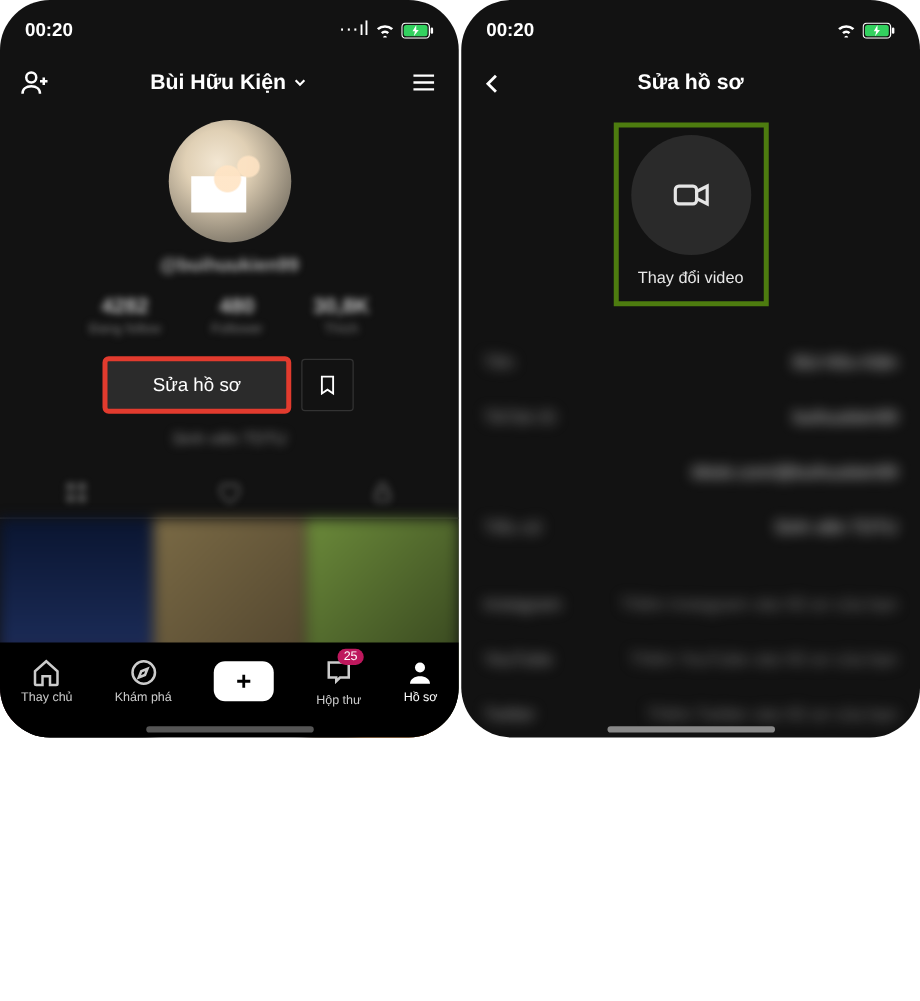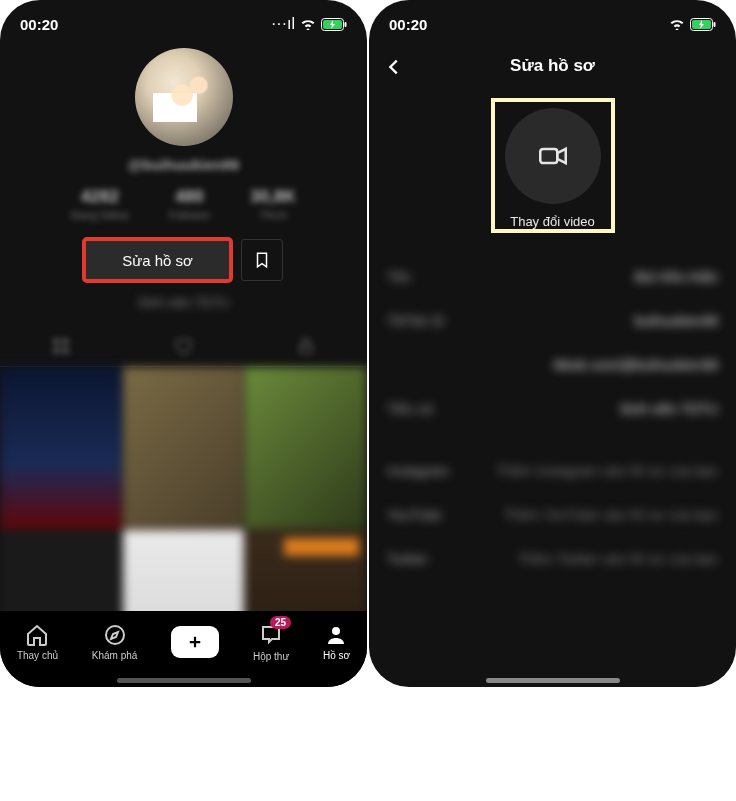--- a/index.html
+++ b/index.html
@@ -7,21 +7,21 @@
       background: #fff;
       font-family: -apple-system, BlinkMacSystemFont, "Segoe UI", sans-serif;
       display: flex;
       gap: 2px;
       width: 736px;
       height: 801px;
     }
     .phone {
       position: relative;
       width: 367px;
-      height: 687px;
+      height: 590px;
       background: #121212;
       border-radius: 40px;
       overflow: hidden;
       color: #fff;
     }
     .status-bar {
       display: flex;
       justify-content: space-between;
       align-items: center;
       padding: 10px 20px 6px;
@@ -106,21 +106,21 @@
       width:48px; height:32px; background:#fff; border-radius:9px; position:relative;
       display:flex; align-items:center; justify-content:center;
     }
     .create-btn::before, .create-btn::after {
       content:""; position:absolute; top:0; width:48px; height:32px; border-radius:9px; z-index:-1;
     }
     .create-btn::before { background:#25f4ee; left:-4px; }
     .create-btn::after { background:#fe2c55; right:-4px; }
     .badge {
       position:absolute; top:-6px; right:-8px; background:#be185d; color:#fff;
-      font-size:10px; font-weight:700; padding:1px 5px; border-radius:8px;
+      font-size:10px; font-weight:400; padding:1px 5px; border-radius:8px;
     }
     .nav-icon-wrap { position:relative; }
     .home-indicator {
       position:absolute; bottom:4px; left:50%; transform:translateX(-50%);
       width:134px; height:5px; background:#555; border-radius:3px;
     }
     .home-indicator.light { background:#888; }
 
     
     .header-r {
@@ -134,21 +134,21 @@
     .change-item { display:flex; flex-direction:column; align-items:center; gap:10px; }
     .circ {
       width:96px; height:96px; border-radius:50%; background:#2a2a2a;
       display:flex; align-items:center; justify-content:center;
     }
     .circ.photo {
       background: radial-gradient(circle at 40% 35%, #5a5346 0%, #3f3a30 60%, #262626 100%);
       filter: blur(1px);
     }
     .change-lbl { font-size:13px; color:#e8e8e8; }
-    .highlight-box { border:4px solid #fef9c3; padding:6px 10px 0; }
+    .highlight-box { border:4px solid #4d7c0f; padding:6px 10px 12px; }
 
     .settings-list { margin-top:22px; }
     .row {
       display:flex; justify-content:space-between; align-items:center;
       padding:14px 18px; filter: blur(5px);
     }
     .row .k { color:#999; font-size:14px; }
     .row .v { color:#ddd; font-size:14px; }
     .row .v.dim { color:#777; }
     .spacer { height:18px; }
@@ -170,20 +170,40 @@
         <svg width="26" height="13" viewBox="0 0 26 13">
             <rect x="0.5" y="0.5" width="22" height="12" rx="3" fill="none" stroke="#fff"></rect>
             <rect x="2" y="2" width="19" height="9" rx="2" fill="#33d15f"></rect>
             <rect x="23.5" y="4" width="2" height="5" rx="1" fill="#fff"></rect>
             <path d="M12 2l-3 5h2l-1 4 4-5h-2z" fill="#fff"></path>
           </svg>
       </span>
     </span>
   </div>
 
+  <div class="header-l">
+    <span class="add-user-icon">
+      <svg width="24" height="24" viewBox="0 0 24 24" fill="none" stroke="#fff" stroke-width="2">
+          <circle cx="9" cy="8" r="4"></circle>
+          <path d="M2 21c0-4 3-6 7-6s7 2 7 6"></path>
+          <path d="M19 8v6M16 11h6"></path>
+        </svg>
+    </span>
+    <span class="title-l">
+      <span>Bùi Hữu Kiện</span>
+      <svg width="14" height="14" viewBox="0 0 24 24" fill="none" stroke="#fff" stroke-width="3">
+          <path d="M6 9l6 6 6-6"></path>
+        </svg>
+    </span>
+    <span class="hamburger-icon">
+      <svg width="22" height="22" viewBox="0 0 24 24" stroke="#fff" stroke-width="2">
+          <path d="M3 6h18M3 12h18M3 18h18"></path>
+        </svg>
+    </span>
+  </div>
 
   <div class="avatar-wrap">
     <div class="avatar"></div>
   </div>
   <div class="username">@buihuukien99</div>
 
   <div class="stats">
     <div class="stat">
       <div class="num">4282</div>
       <div class="lbl">Đang follow</div>

